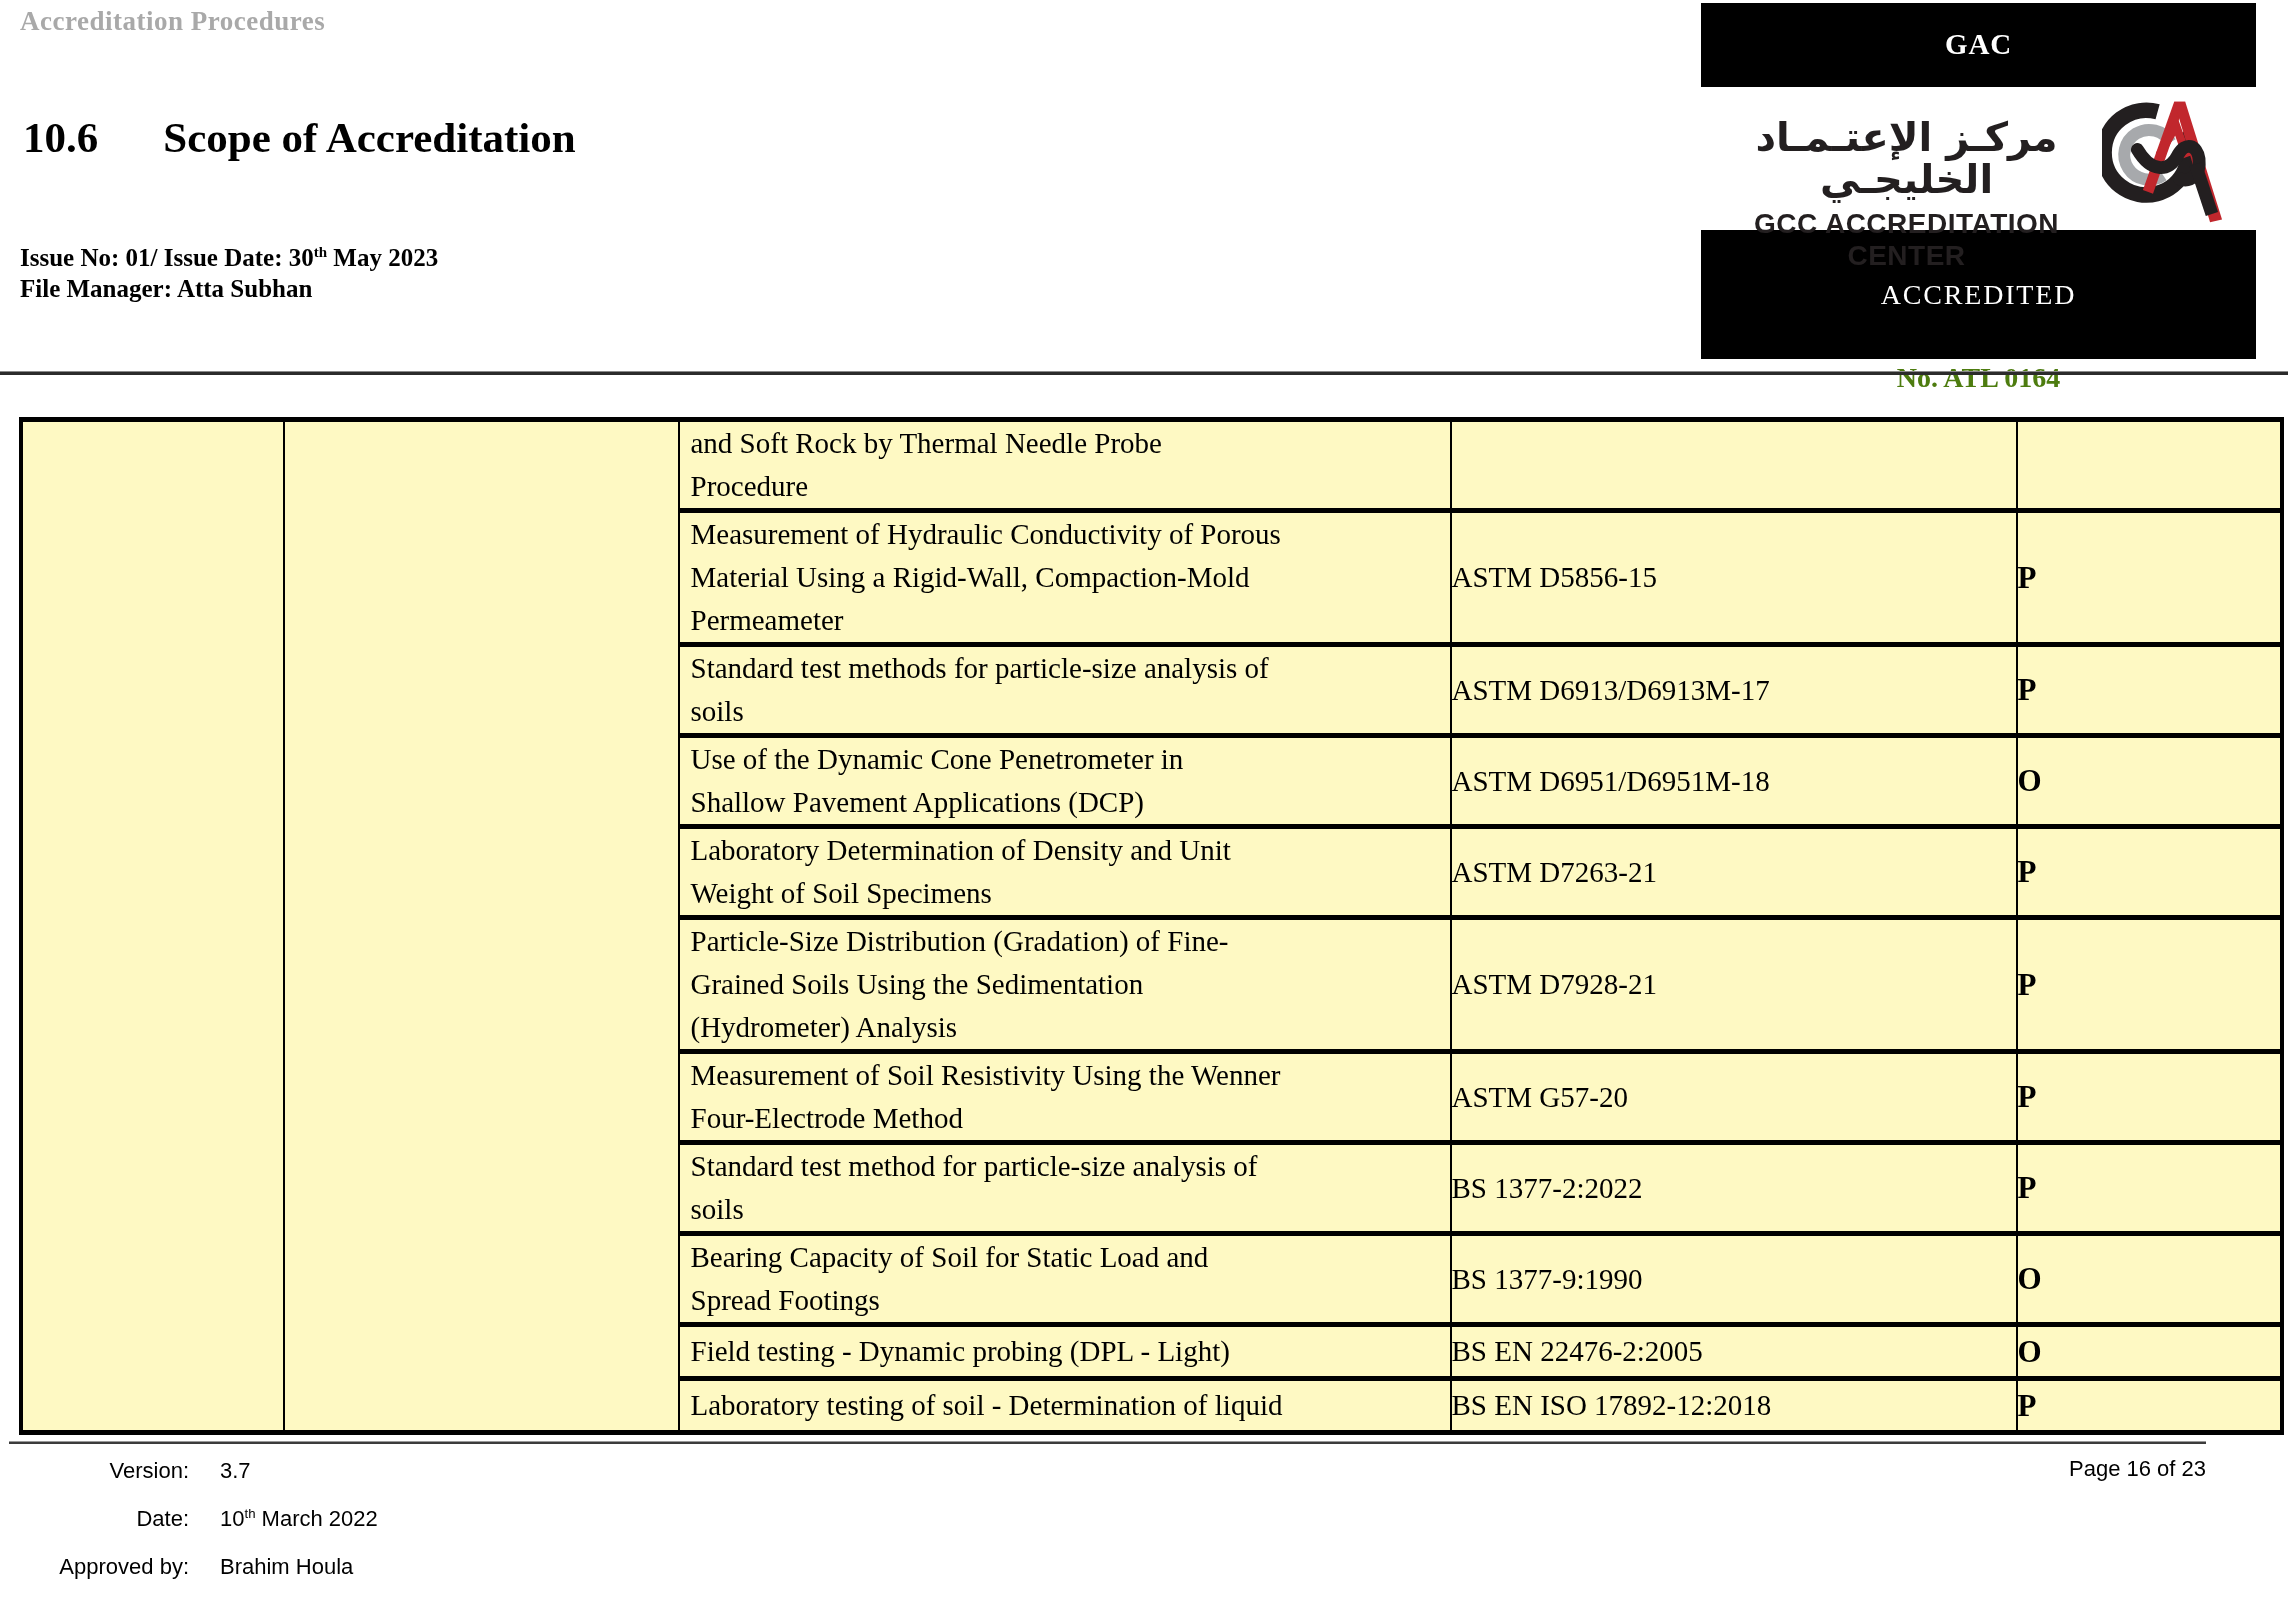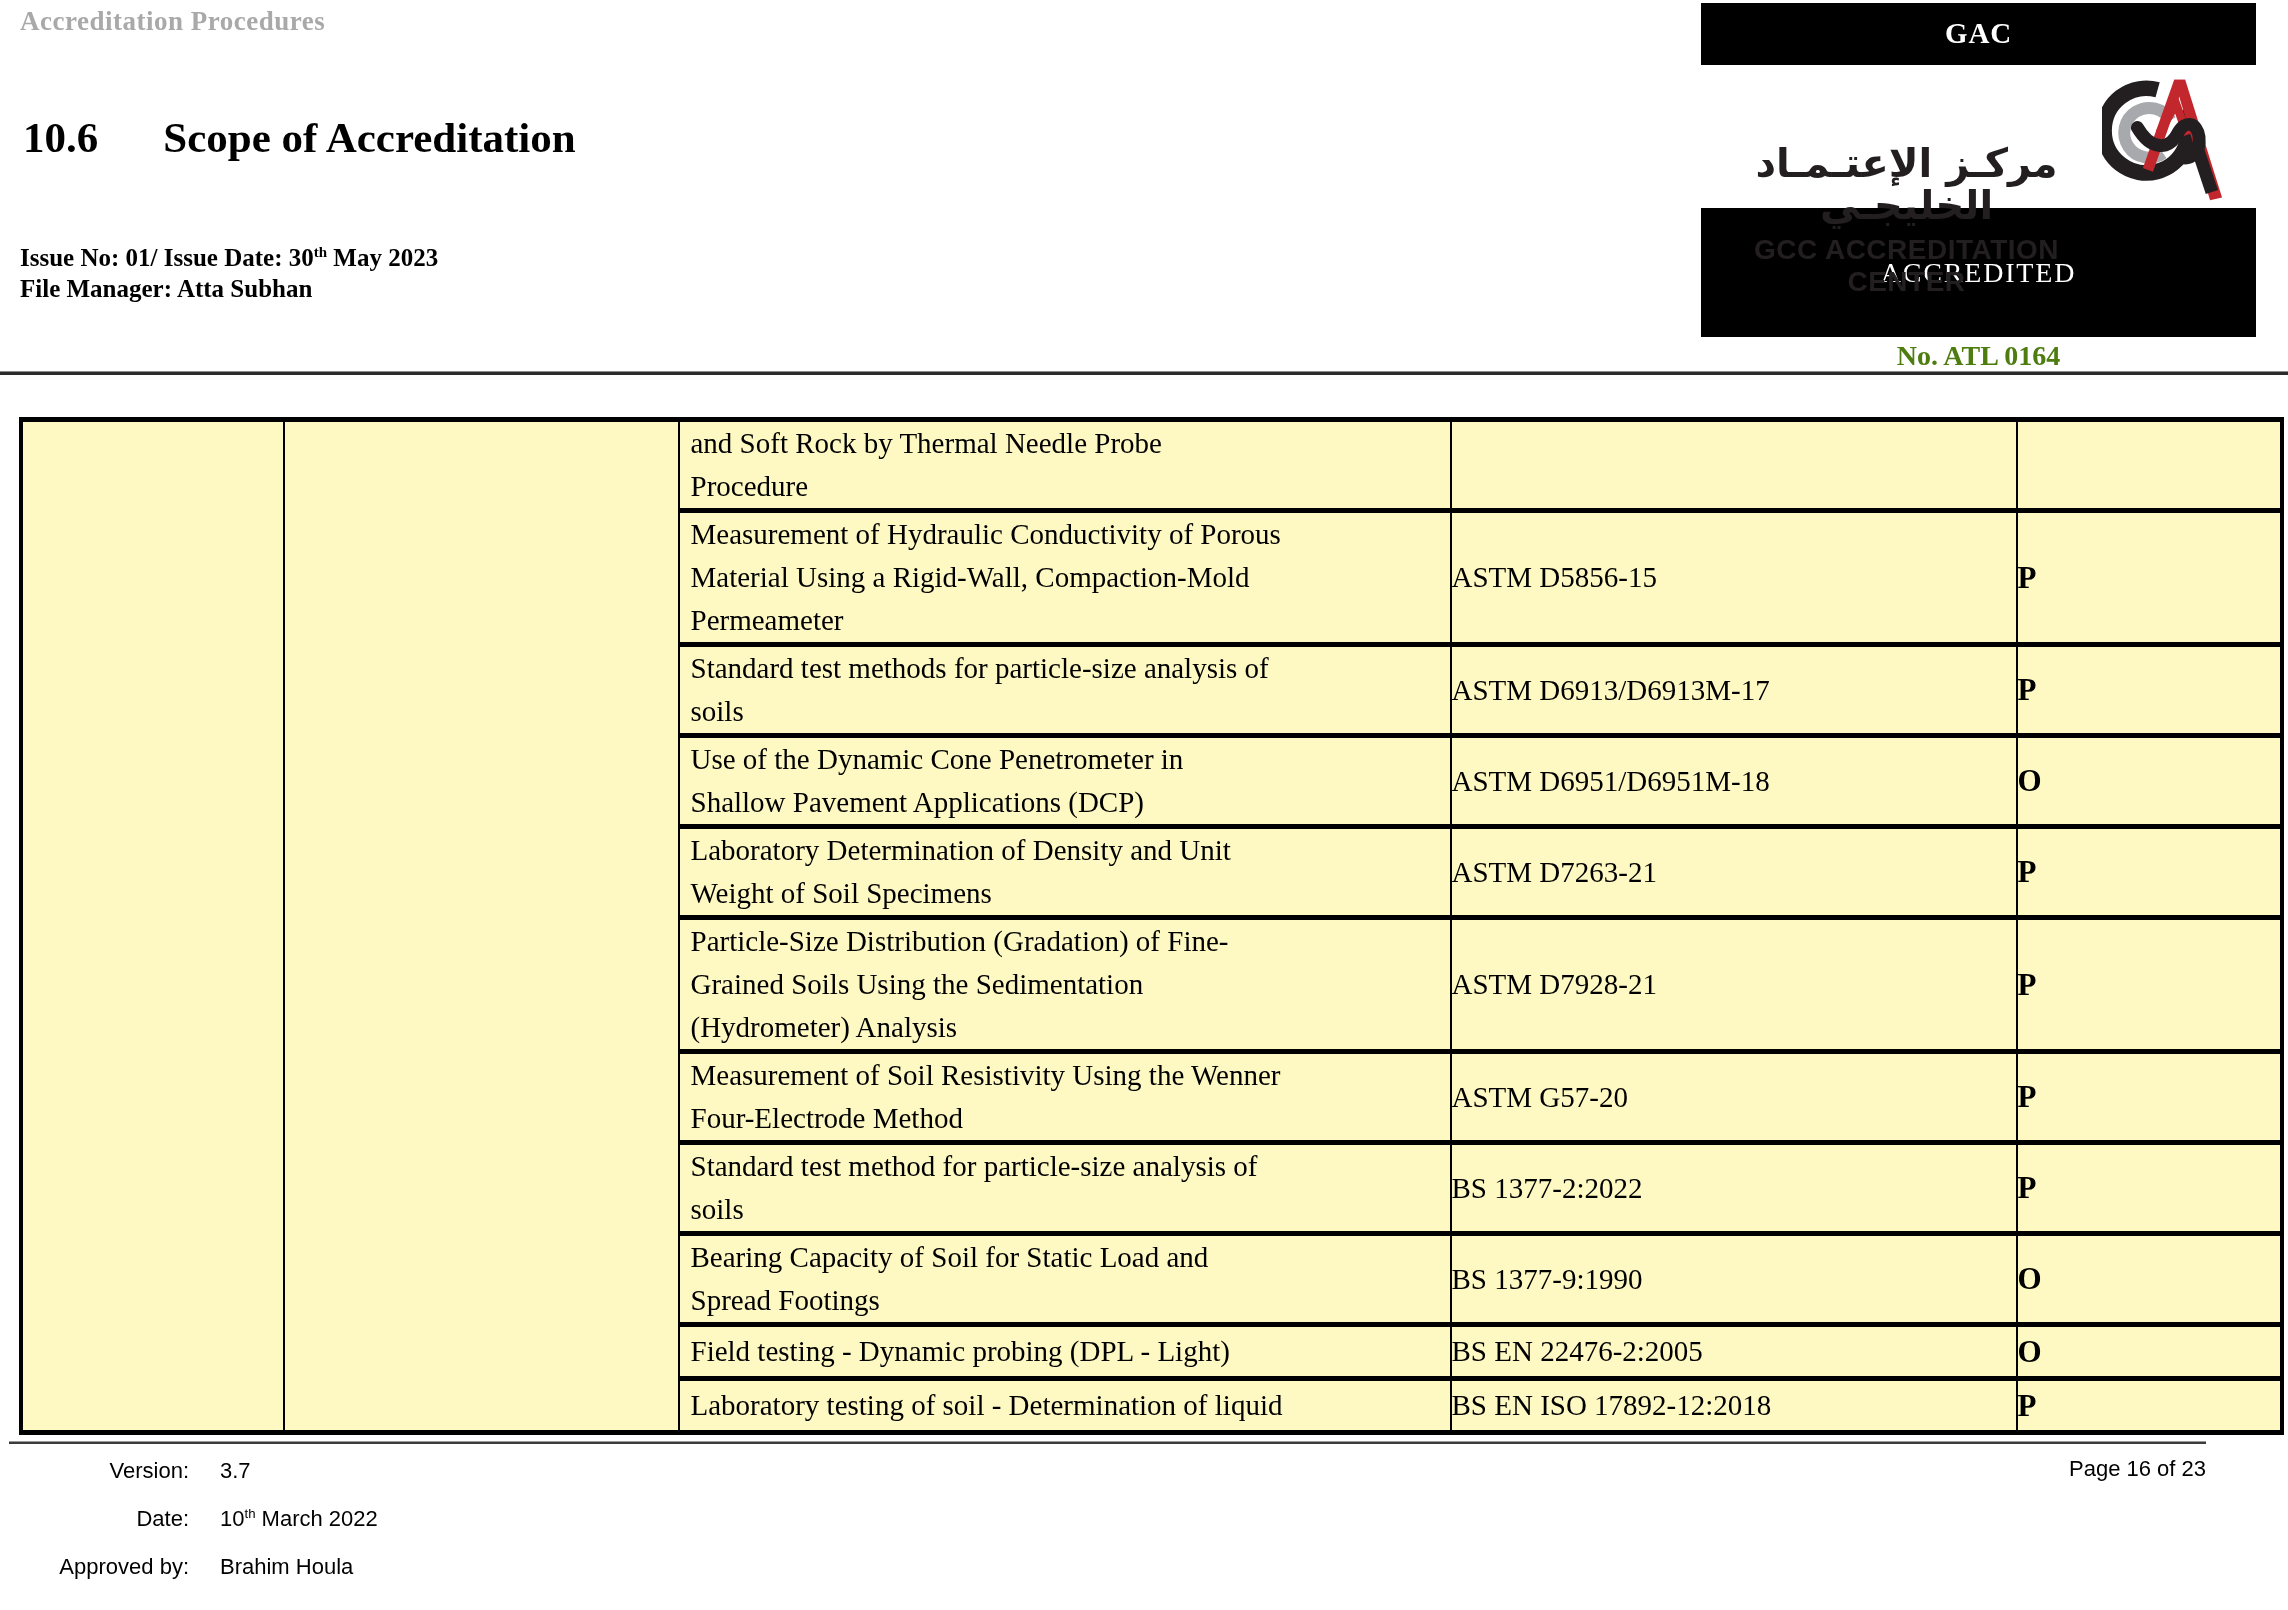--- a/index.html
+++ b/index.html
@@ -22,26 +22,26 @@
   .heading .num { display:inline-block; margin-right:65px; }
   .issue-block {
     position:absolute; left:20px; top:242px;
     font-size:25px; line-height:31px; color:#000;font-weight:bold;
   }
   sup.sp { font-size:60%; vertical-align:super; line-height:0; }
 
   
   .logo-block { position:absolute; left:1701px; top:2.8px; width:555px; }
   .gac-bar {
-    height:62px; background:#000; color:#fff;
+    height:84px; background:#000; color:#fff;
     display:flex; align-items:center; justify-content:center;
     font-size:29px; font-weight:bold; letter-spacing:0.9px;
   }
   .logo-mid { position:relative; height:143px; background:#fff; }
-  .logo-text { position:absolute; left:0; top:0; width:411px; text-align:center;margin-top:48px; }
+  .logo-text { position:absolute; left:0; top:0; width:411px; text-align:center; }
   .arabic {
     font-family:"DejaVu Sans", sans-serif; direction:rtl;
     font-size:40px; font-weight:bold; color:#231f20; margin-top:29.5px; line-height:42px;
   }
   .gcc-en {
     font-family:"Liberation Sans", sans-serif; font-size:28px; font-weight:bold;
     color:#231f20; letter-spacing:0.5px; margin-top:7.4px;
   }
   .logo-mark { position:absolute; right:16.6px; top:11px; }
   .testing-bar {

